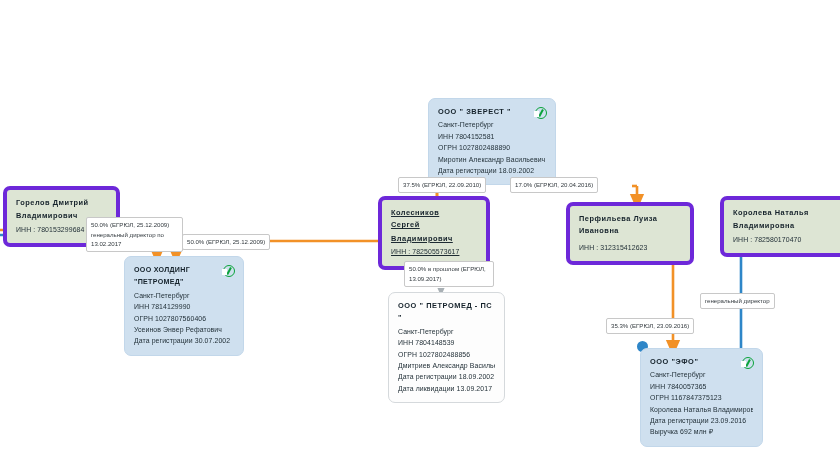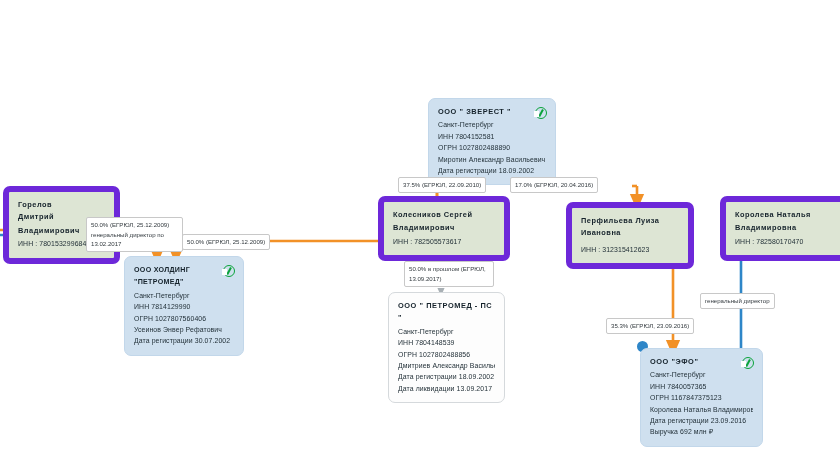--- a/index.html
+++ b/index.html
@@ -20,21 +20,21 @@
     box-sizing:border-box;
     border-radius:7px;
     padding:7px 9px 8px 9px;
     font-size:6.9px;
     line-height:11.4px;
     color:#1d2b33;
     letter-spacing:.1px;
   }
   .node.person{
     background:#dde5d4;
-    border:6px solid #6d28d9;
+    border:4px solid #6d28d9;
   }
   .node.company{
     background:#cfe0ef;
     border:1px solid #c2d7ea;
   }
   .node .title{
     font-weight:bold;
     font-size:7.4px;
     letter-spacing:.55px;
     line-height:12.4px;
@@ -159,21 +159,21 @@
   <div class="node company" style="left:124px;top:256px;width:120px;">
     <div class="greenmark"></div>
     <div class="title" style="font-size:7.1px;letter-spacing:.3px;">ООО ХОЛДИНГ "ПЕТРОМЕД"</div>
     <div class="line">Санкт-Петербург</div>
     <div class="line">ИНН 7814129990</div>
     <div class="line">ОГРН 1027807560406</div>
     <div class="line">Усеинов Энвер Рефатович</div>
     <div class="line">Дата регистрации 30.07.2002</div>
   </div>
 
-  <div class="node person" style="left:378px;top:196px;width:132px;">
+  <div class="node person" style="left:378px;top:196px;width:112px;text-decoration:underline;">
     <div class="title">Колесников  Сергей</div>
     <div class="title">Владимирович</div>
     <div class="line">ИНН : 782505573617</div>
   </div>
 
   <div class="node company" style="left:388px;top:292px;width:117px;background:#fdfdfd;border:1px solid #d5d9dc;">
     <div class="title" style="padding-right:2px;">ООО " ПЕТРОМЕД  -  ПС "</div>
     <div class="line">Санкт-Петербург</div>
     <div class="line">ИНН 7804148539</div>
     <div class="line">ОГРН 1027802488856</div>

